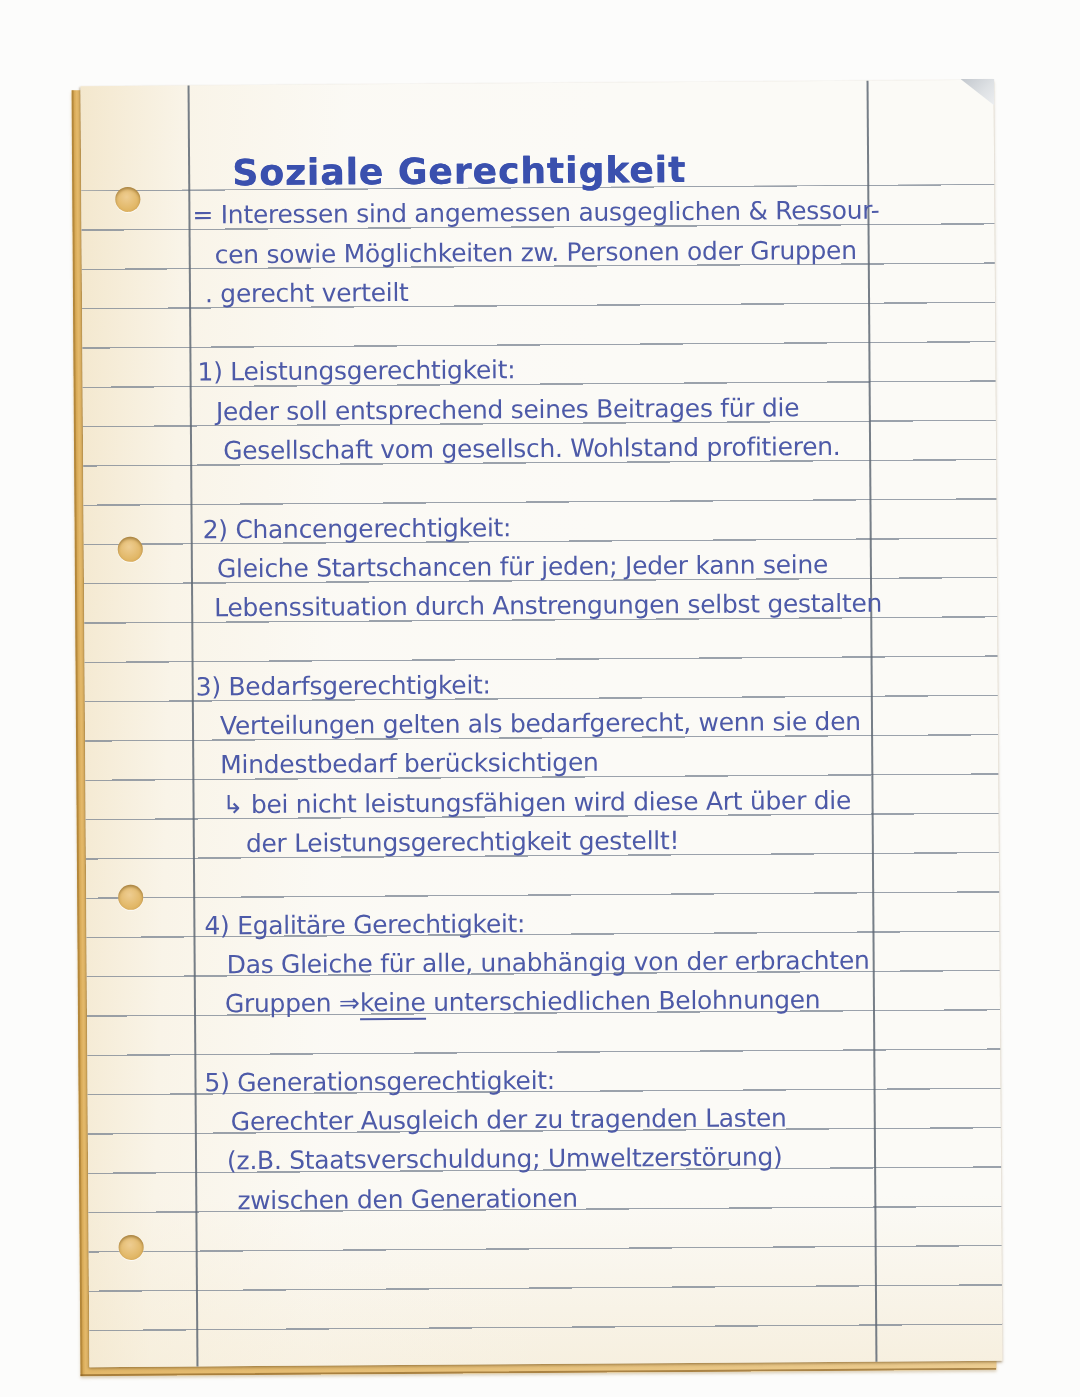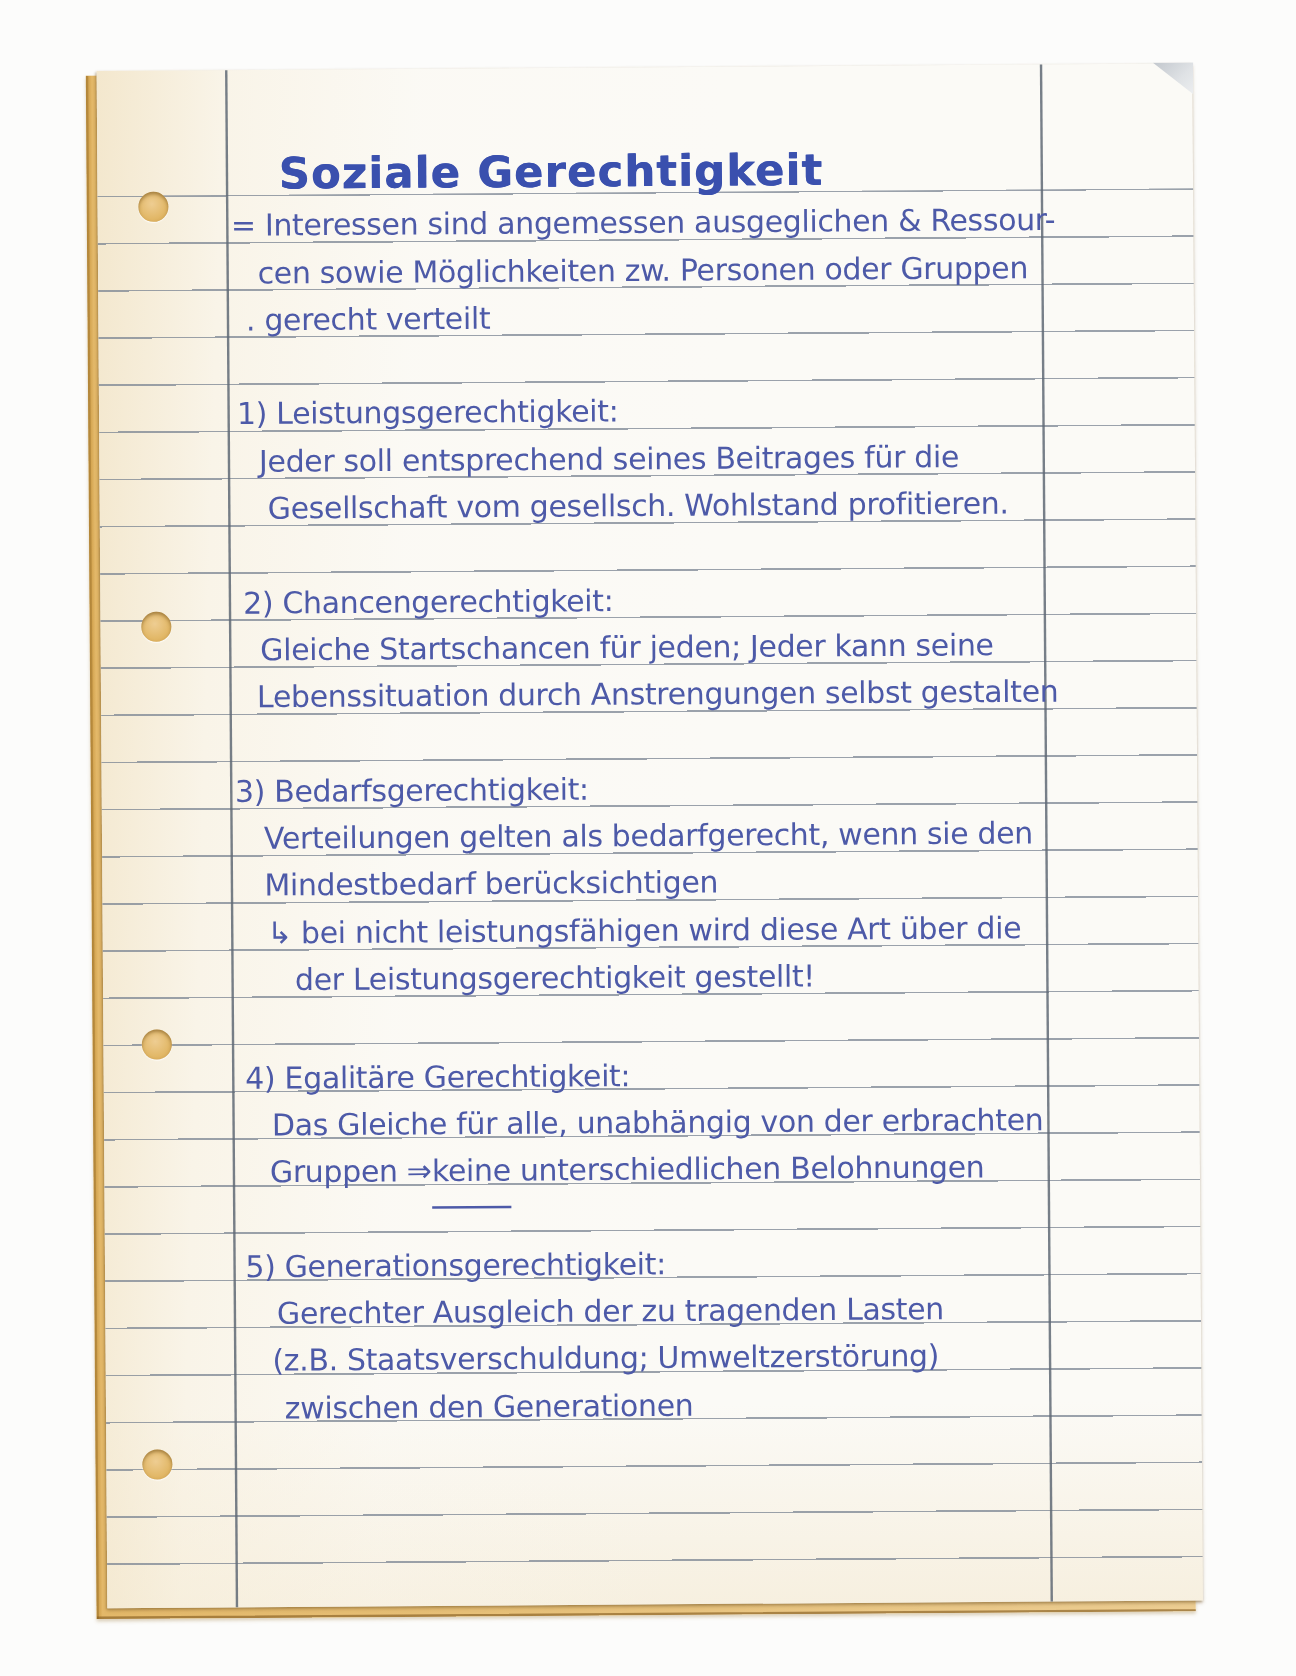--- a/index.html
+++ b/index.html
@@ -3,21 +3,21 @@
 <meta charset="utf-8">
 <style>
   html,body{margin:0;padding:0;}
   body{
     width:1080px;height:1397px;
     background:#fcfcfb;
     overflow:hidden;
     font-family:"DejaVu Sans","Liberation Sans",sans-serif;
     position:relative;
   }
-  .scene{position:absolute;inset:0;}
+  .scene{position:absolute;inset:0;margin-top:27px;}
   
   .backing{
     position:absolute;left:76px;top:60px;width:916px;height:1286px;
     transform:rotate(-0.4deg);
     background:linear-gradient(to right,#c9973f 0,#e3b869 5px,#eccd92 100%);
     box-shadow:inset 0 -2px 0 rgba(135,95,35,.65), inset 2px 0 0 rgba(150,110,45,.45), 0 2px 3px rgba(160,130,70,.35);
   }
   
   .page{
     position:absolute;left:85px;top:56px;width:913px;height:1281px;
@@ -55,21 +55,21 @@
   .hw{
     position:absolute;white-space:nowrap;
     font-size:25px;line-height:25px;letter-spacing:-0.3px;
     color:#4d5aa8;
   }
   .hw.title{
     font-size:36px;line-height:36px;font-weight:bold;letter-spacing:1px;
     color:#3a50ae;
     text-shadow:0.5px 0 0 #3a50ae;
   }
-  .u{border-bottom:2px solid #4d5aa8;padding-bottom:15px;}
+  .u{border-bottom:2px solid #4d5aa8;padding-bottom:1px;}
   .arrow{letter-spacing:0;}
 </style>
 </head>
 <body>
 
 <div class="scene">
 
   <div class="backing"></div>
 
   <div class="page">

